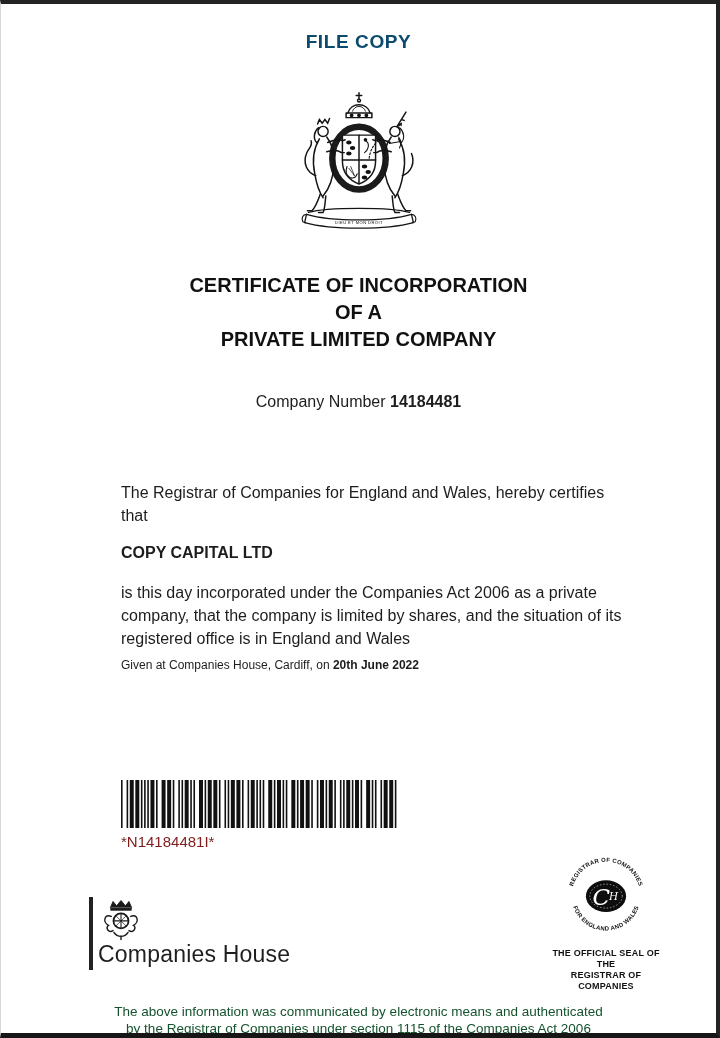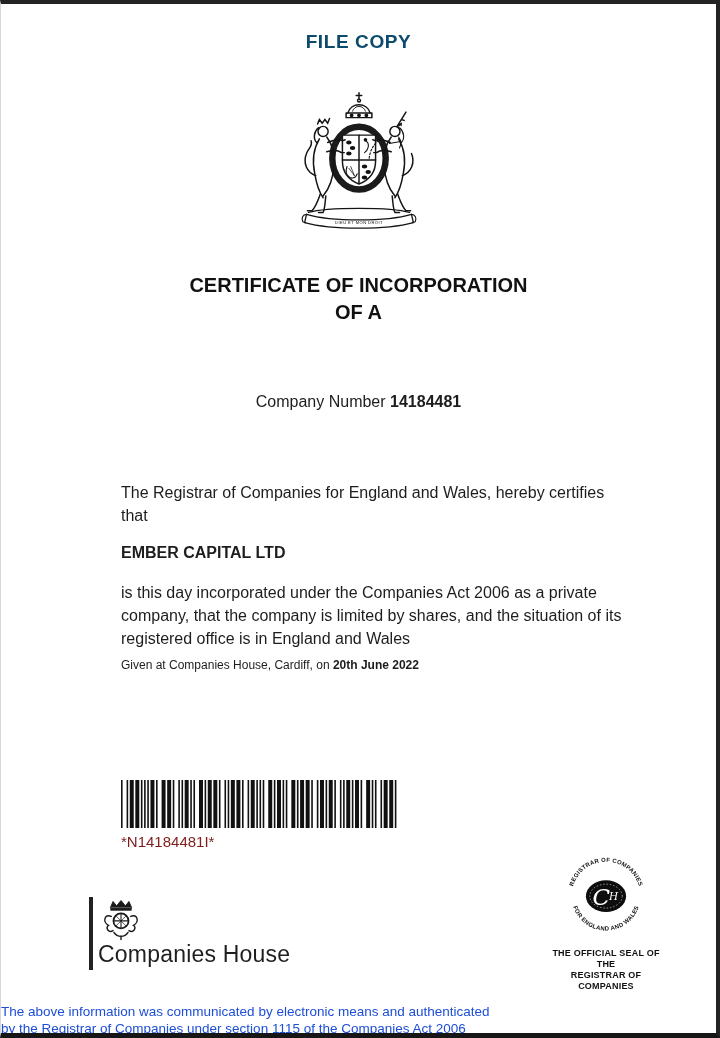--- a/index.html
+++ b/index.html
@@ -27,22 +27,22 @@
   .barcode{position:absolute;left:120px;top:776px;}
   .barcode-text{position:absolute;left:120px;top:829px;font-size:15px;color:#7f1d1d;}
   .ch-logo{position:absolute;left:88px;top:893px;width:250px;height:76px;padding-left:27px;}
   .ch-bar{position:absolute;left:0;top:0;width:4px;height:73px;background:#222;}
   .ch-crest{position:absolute;left:9px;top:1px;}
   .ch-word{position:absolute;left:9px;top:44px;font-size:23px;color:#1f1f1f;
     letter-spacing:.2px;white-space:nowrap;}
   .seal{position:absolute;left:541px;top:851px;width:128px;text-align:center;}
   .seal-caption{margin-top:1px;font-size:9px;font-weight:bold;line-height:11px;
     letter-spacing:.2px;color:#111;}
-  .footer{position:absolute;left:0;top:999px;width:100%;
-    font-size:13.5px;line-height:17px;color:#1d4ed8;}
+  .footer{position:absolute;left:0;top:999px;width:100%;text-align:center;
+    font-size:13.5px;line-height:17px;color:#14532d;}
   svg text{font-family:"Liberation Sans",sans-serif;}
   .serifC{font-family:"DejaVu Serif",serif;}
 </style>
 </head>
 <body>
 
 <div class="page">
 
   <div class="file-copy">FILE COPY</div>
 
@@ -109,30 +109,31 @@
       <path d="M20 133 C40 127 110 127 130 133" stroke-width="1.2"></path>
       <path d="M18 135 C45 143 105 143 132 135 L134 144 C105 152 45 152 16 144 Z" fill="#ffffff" stroke-width="1.4"></path>
       <path d="M18 135 C14 135 12 139 14 143 l3 1 M132 135 C136 135 138 139 136 143 l-3 1" stroke-width="1.2"></path>
       <text x="75" y="145.5" text-anchor="middle" font-size="4.4" letter-spacing=".5" fill="#111" stroke="none">DIEU ET MON DROIT</text>
     </svg>
   </div>
 
   <div class="cert-title">
     <div>CERTIFICATE OF INCORPORATION</div>
     <div>OF A</div>
+    <div>PRIVATE LIMITED COMPANY</div>
   </div>
 
   <div class="company-number">
     <span>Company Number</span>
     <b>14184481</b>
   </div>
 
   <div class="para p1">The Registrar of Companies for England and Wales, hereby certifies that</div>
 
-  <div class="cname">EMBER CAPITAL LTD</div>
+  <div class="cname">COPY CAPITAL LTD</div>
 
   <div class="para p2">is this day incorporated under the Companies Act 2006 as a private company, that the company is limited by shares, and the situation of its registered office is in England and Wales</div>
 
   <div class="given">
     <span>Given at Companies House, Cardiff, on</span>
     <b>20th June 2022</b>
   </div>
 
   <div class="barcode">
     <svg id="barcode-svg" width="277" height="48" preserveAspectRatio="none" fill="#111111" viewBox="0 0 278.40 48">

